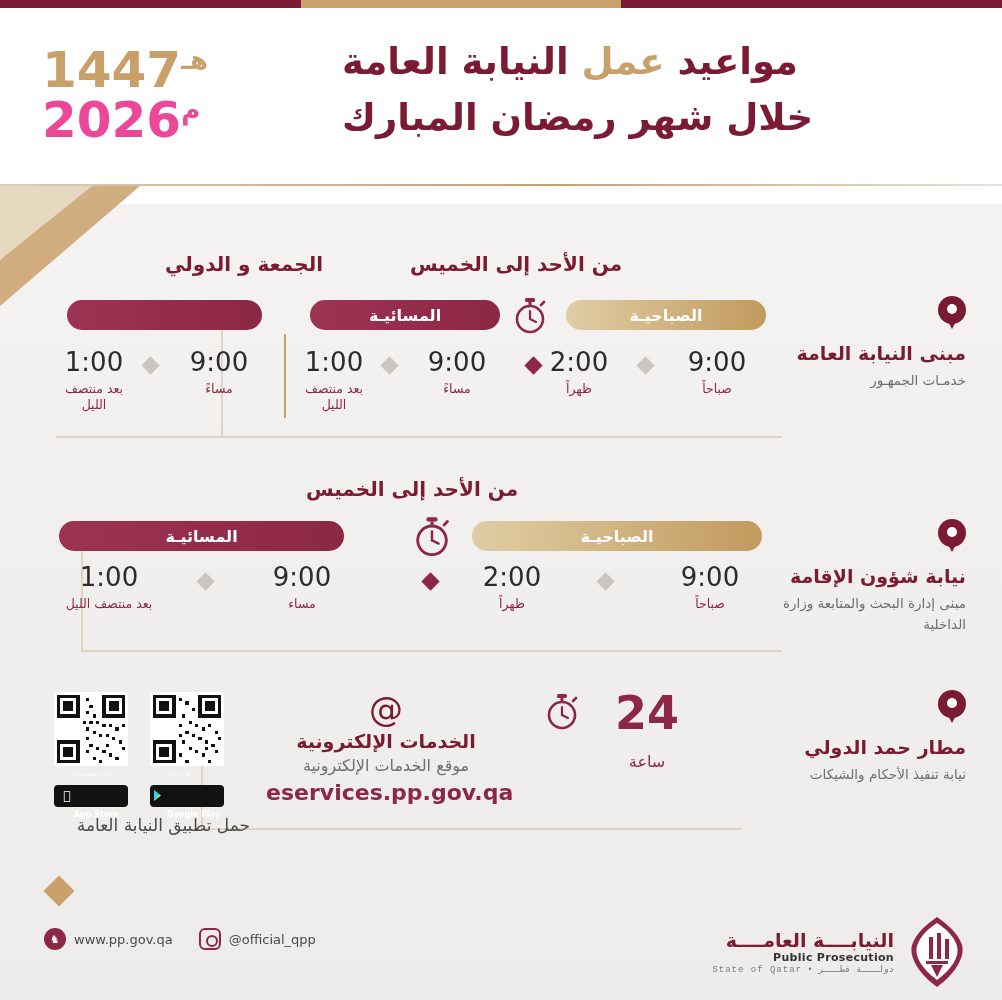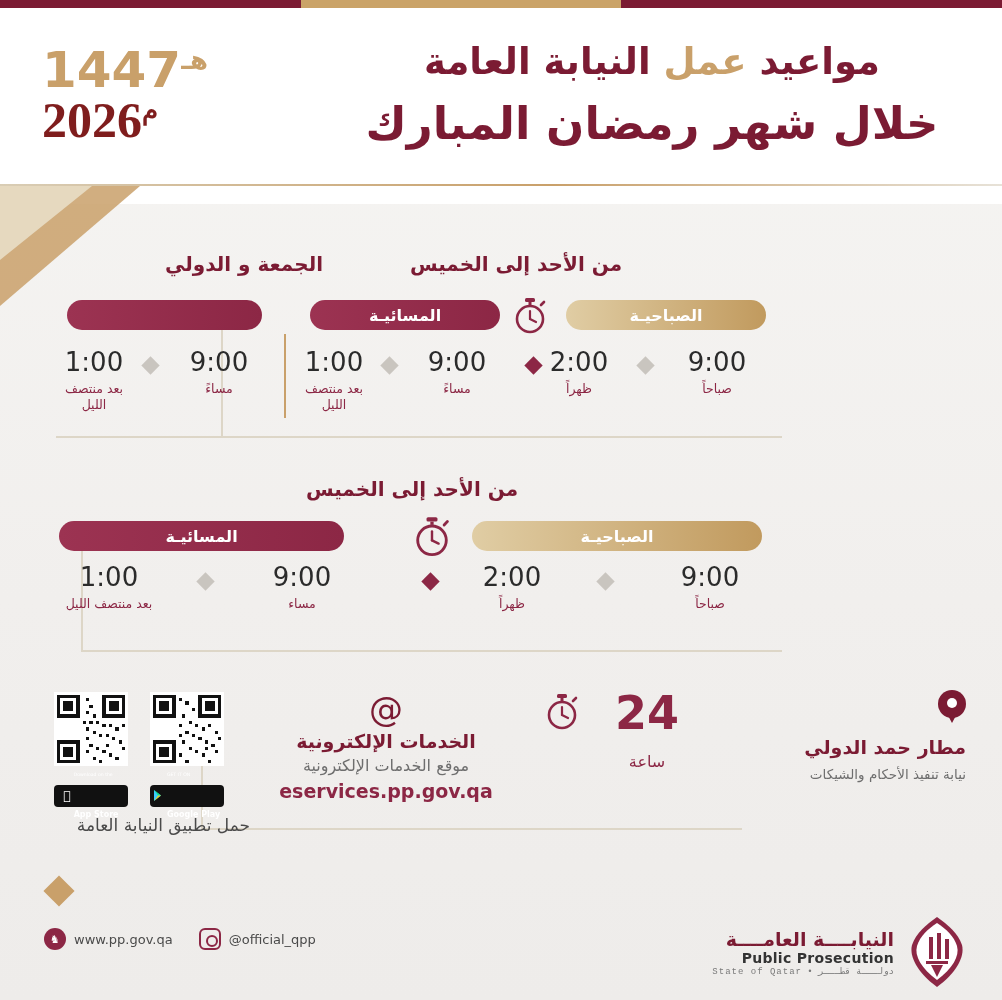--- a/index.html
+++ b/index.html
@@ -30,29 +30,29 @@
     position: absolute; top: 45px; left: 42px;
     text-align: left; line-height: 1;
   }
   .year-line {
     font-size: 50px; font-weight: bold; color: #c9a06a;
     letter-spacing: -1px;
     font-family: "DejaVu Sans", sans-serif;
     direction: ltr;
   }
   .year-line .suffix { font-size: 26px; vertical-align: super; }
-  .year-2026 { color: #7f1d1d; font-family: Liberation Serif, serif; }
+  .year-2026 { color: #ec4899; }
 
   .title-wrap {
     position: absolute; top: 34px; right: 40px; width: 620px;
-    text-align: center; direction: rtl;
+    text-align: left; direction: rtl;
   }
   .title-l1 { font-size: 37px; font-weight: bold; color: #7b1b33; line-height: 1.5; }
   .title-l1 .gold { color: #c9a06a; }
-  .title-l2 { font-size: 45px; font-weight: bold; color: #7b1b33; line-height: 1.5; }
+  .title-l2 { font-size: 37px; font-weight: bold; color: #7b1b33; line-height: 1.5; }
 
   .hdr-bottom-rule {
     position: absolute; top: 184px; left: 0; width: 1002px; height: 2px;
     background: linear-gradient(90deg,#d9cdb5 0%,#c9a06a 55%,#e7e2d8 100%);
   }
 
   
   .corner-tri {
     position: absolute; top: 186px; left: 0;
     width: 0; height: 0;
@@ -142,21 +142,21 @@
   .store-badge .b-big { font-size: 8px; font-weight: bold; display: block; margin-top: 33px; }
 
   .qr-caption {
     position: absolute; font-size: 17px; color: #4a4a4a; direction: rtl; text-align: right; width: 200px;
   }
 
   .eserv { position: absolute; text-align: center; direction: rtl; width: 240px; }
   .eserv .at { font-size: 34px; color: #7b1b33; line-height: 1; }
   .eserv .t1 { font-size: 19px; font-weight: bold; color: #7b1b33; margin-top: 4px;}
   .eserv .t2 { font-size: 16px; color: #6e6e6e; margin-top: 4px;}
-  .eserv .url { font-size: 19px; font-weight: bold; color: #8c2745; margin-top: 5px; direction: ltr;}
+  .eserv .url { font-size: 22px; font-weight: bold; color: #8c2745; margin-top: 5px; direction: ltr;}
 
   .h24 { position: absolute; text-align: center; direction: rtl; }
   .h24 .num { font-size: 46px; font-weight: bold; color: #8c2745; line-height: 1; direction: ltr;}
   .h24 .lab { font-size: 16px; color: #8c2745; margin-top: 16px;}
 
   .footer-diamond {
     position: absolute; left: 48px; top: 880px; width: 22px; height: 22px;
     background: #c9a06a; transform: rotate(45deg);
   }
 
@@ -172,21 +172,21 @@
     border: 2px solid #8c2745; position: relative;
   }
   .ic-square::after {
     content: ""; position: absolute; top: 5px; left: 5px; width: 8px; height: 8px;
     border: 2px solid #8c2745; border-radius: 50%;
   }
 
   .brand { position: absolute; right: 36px; top: 915px; display: flex; align-items: center; gap: 14px; direction: rtl;}
   .brand-text { text-align: right; direction: rtl; }
   .brand-ar { font-size: 19px; font-weight: bold; color: #7b1b33; letter-spacing: 1px;}
-  .brand-en { font-size: 14px; font-weight: bold; color: #333; letter-spacing: .3px;}
+  .brand-en { font-size: 11px; font-weight: bold; color: #333; letter-spacing: .3px;}
   .brand-sub { font-size: 9px; color: #7a7a7a; letter-spacing: 1px; font-family: Liberation Mono, monospace;}
   .brand-emblem { width: 58px; height: 74px; position: relative; }
 </style>
 </head>
 <body>
 
 <div class="poster">
 
   <div class="header">
     <div class="hdr-topline"></div>
@@ -208,20 +208,27 @@
       </div>
       <div class="title-l2">خلال شهر رمضان المبارك</div>
     </div>
 
     <div class="hdr-bottom-rule"></div>
   </div>
 
   <div class="corner-tri"></div>
   <div class="corner-tri-2"></div>
 
+  <div class="entity" style="right:36px; top:296px;">
+    <span class="pin">
+      <span class="head"></span><span class="tip"></span><span class="dot"></span>
+    </span>
+    <div class="ent-title">مبنى النيابة العامة</div>
+    <div class="ent-sub">خدمـات الجمهـور</div>
+  </div>
 
   <div class="sec-heading" style="top:252px; right:356px; width:260px;">من الأحد إلى الخميس</div>
 
   <div class="sec-heading" style="top:252px; right:648px; width:220px;">الجمعة و الدولي</div>
 
   <div class="frame-line" style="top:436px; right:220px; width:560px; height:2px;"></div>
   <div class="frame-line" style="top:330px; right:779px; width:2px; height:108px;"></div>
 
   <div class="pill gold" style="top:300px; right:236px; width:200px;">الصباحيـة</div>
 
@@ -268,20 +275,27 @@
     <div class="hr">9:00</div>
     <div class="lbl">مساءً</div>
   </div>
   <div class="diamond" style="top:359px; right:845px;"></div>
   <div class="tm" style="top:348px; right:868px; width:80px;">
     <div class="hr">1:00</div>
     <div class="lbl">بعد منتصف الليل</div>
   </div>
   <div class="frame-line" style="top:436px; right:736px; width:210px; height:2px;"></div>
 
+  <div class="entity" style="right:36px; top:519px; width:230px;">
+    <span class="pin">
+      <span class="head"></span><span class="tip"></span><span class="dot"></span>
+    </span>
+    <div class="ent-title">نيابة شؤون الإقامة</div>
+    <div class="ent-sub">مبنى إدارة البحث والمتابعة وزارة الداخلية</div>
+  </div>
 
   <div class="sec-heading" style="top:477px; right:430px; width:320px;">من الأحد إلى الخميس</div>
 
   <div class="frame-line" style="top:650px; right:220px; width:700px; height:2px;"></div>
   <div class="frame-line" style="top:545px; right:919px; width:2px; height:107px;"></div>
 
   <div class="pill gold" style="top:521px; right:240px; width:290px;">الصباحيـة</div>
   <div class="watch" style="top:515px; right:548px;">
     <svg width="44" height="44" viewBox="0 0 40 40">
       <rect x="15" y="2" width="10" height="4" rx="1.5" fill="#8c2745"></rect>

